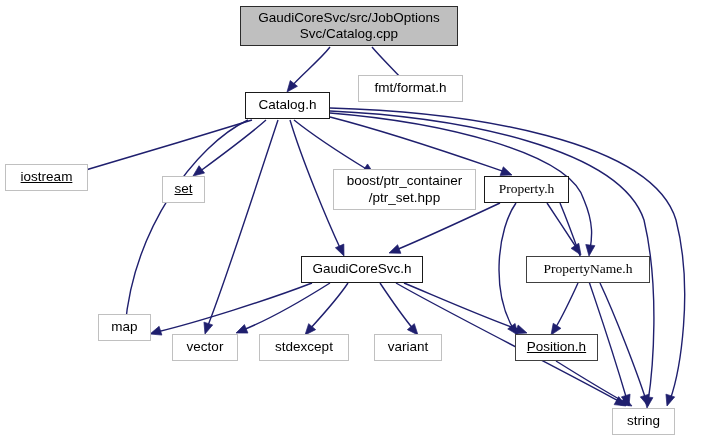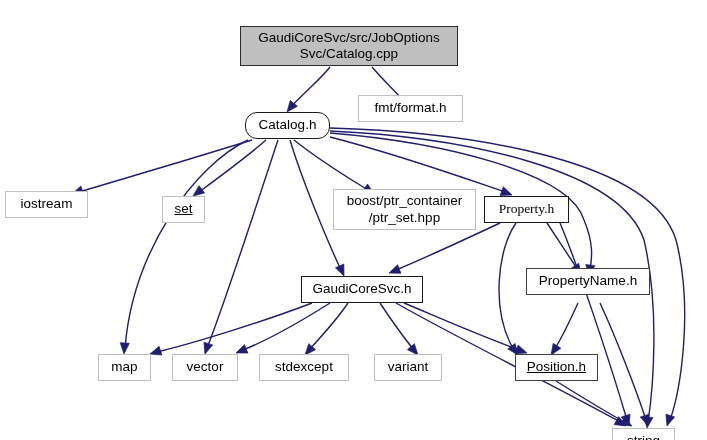--- a/index.html
+++ b/index.html
@@ -10,21 +10,20 @@
   body {
     width: 707px;
     height: 440px;
     font-family: "Liberation Sans", sans-serif;
     overflow: hidden;
   }
   #graph-root {
     position: relative;
     width: 707px;
     height: 360px;
-    margin-top: 20px;
   }
   svg.graph-canvas {
     position: absolute;
     top: 0;
     left: 0;
     width: 707px;
     height: 440px;
   }
   .edge-path {
     fill: none;
@@ -118,30 +117,30 @@
         <path class="edge-path" d="M 396 283 C 450 314 570 374 620 402"></path>
         <polygon class="arrow-head" points="626,406 614.1582239939725,404.60991330375793 618.6730012466088,396.59388022254643"></polygon>
         <path class="edge-path" d="M 556 361 C 580 376 610 394 626 403"></path>
         <polygon class="arrow-head" points="632,406 620.1300728180357,404.8753539690792 624.4642701778411,396.7602610400822"></polygon>
       </g>
   </svg>
 
   <div id="nodes-layer">
       <div class="node-box root-node" style="left: 240px; top: 6px; width: 218px; height: 40px;">GaudiCoreSvc/src/JobOptions
 Svc/Catalog.cpp</div>
-      <div class="node-box dark-border" style="left: 245px; top: 92px; width: 85px; height: 27px; border-radius: 12px;">Catalog.h</div>
+      <div class="node-box dark-border" style="left: 245px; top: 92px; width: 85px; height: 27px;">Catalog.h</div>
       <div class="node-box" style="left: 358px; top: 75px; width: 105px; height: 27px;">fmt/format.h</div>
-      <div class="node-box" style="left: 5px; top: 171px; width: 83px; height: 27px;">iostream</div>
+      <div class="node-box" style="left: 5px; top: 164px; width: 83px; height: 27px; text-decoration: underline;">iostream</div>
       <div class="node-box" style="left: 162px; top: 176px; width: 43px; height: 27px; text-decoration: underline;">set</div>
       <div class="node-box" style="left: 333px; top: 169px; width: 143px; height: 41px;">boost/ptr_container
 /ptr_set.hpp</div>
       <div class="node-box dark-border" style="left: 484px; top: 176px; width: 85px; height: 27px; font-family: Liberation Serif, serif;">Property.h</div>
       <div class="node-box dark-border" style="left: 301px; top: 256px; width: 122px; height: 27px;">GaudiCoreSvc.h</div>
-      <div class="node-box mid-border" style="left: 526px; top: 248px; width: 124px; height: 27px;">PropertyName.h</div>
-      <div class="node-box" style="left: 98px; top: 334px; width: 53px; height: 27px;">map</div>
+      <div class="node-box mid-border" style="left: 526px; top: 256px; width: 124px; height: 27px; font-family: Liberation Serif, serif;">PropertyName.h</div>
+      <div class="node-box" style="left: 98px; top: 314px; width: 53px; height: 27px;">map</div>
       <div class="node-box" style="left: 172px; top: 334px; width: 66px; height: 27px;">vector</div>
       <div class="node-box" style="left: 259px; top: 334px; width: 90px; height: 27px;">stdexcept</div>
       <div class="node-box" style="left: 374px; top: 334px; width: 68px; height: 27px;">variant</div>
       <div class="node-box mid-border" style="left: 515px; top: 334px; width: 83px; height: 27px; text-decoration: underline;">Position.h</div>
       <div class="node-box" style="left: 612px; top: 408px; width: 63px; height: 27px; text-align: center;">string</div>
     </div>
 
 </div>
 
 </body></html>

